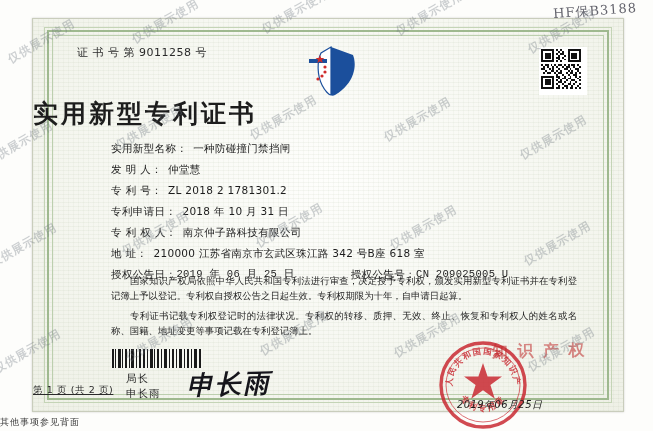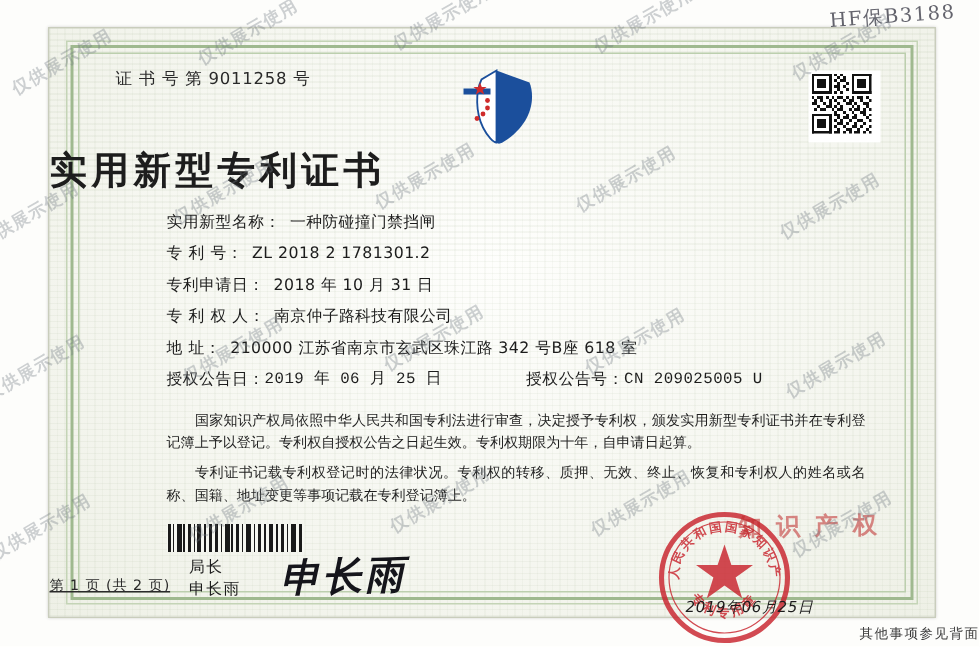--- a/index.html
+++ b/index.html
@@ -224,25 +224,24 @@
     font-size: 9.5px;
     color: #2a2a2a;
     letter-spacing: 0.6px;
     text-decoration: underline;
   }
   #bottom-note {
     position: absolute;
     left: 0;
     right: 0;
     bottom: 2px;
-    text-align: right;
+    text-align: left;
     font-size: 9px;
     color: #3a3a3a;
     letter-spacing: 1px;
-    padding-left: 21px;
   }
 
   
   .wm {
     position: absolute;
     color: rgba(110, 120, 130, 0.34);
     font-size: 11.5px;
     font-weight: bold;
     letter-spacing: 1px;
     transform: rotate(-30deg);
@@ -410,20 +409,24 @@
     </div>
 
     <div id="main-title">实用新型专利证书</div>
 
     <div class="fields">
       <div class="frow">
         <span class="flabel">实用新型名称：</span>
         <span class="fvalue">一种防碰撞门禁挡闸</span>
       </div>
       <div class="frow">
+        <span class="flabel">发 明 人：</span>
+        <span class="fvalue">仲堂慧</span>
+      </div>
+      <div class="frow">
         <span class="flabel">专 利 号：</span>
         <span class="fvalue">ZL 2018 2 1781301.2</span>
       </div>
       <div class="frow">
         <span class="flabel">专利申请日：</span>
         <span class="fvalue">2018 年 10 月 31 日</span>
       </div>
       <div class="frow">
         <span class="flabel">专 利 权 人：</span>
         <span class="fvalue">南京仲子路科技有限公司</span>

